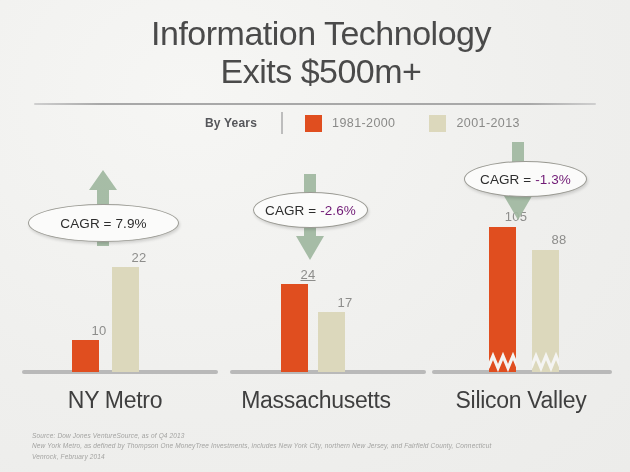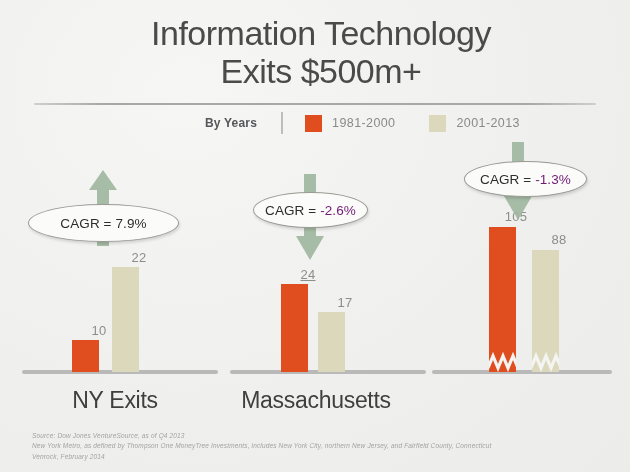--- a/index.html
+++ b/index.html
@@ -182,21 +182,21 @@
   <div class="plot">
 
     <div class="baseline" style="left:22px; width:196px;"></div>
 
     <div class="bar c1" style="left:72px; height:32px;"></div>
     <div class="bar-value" style="left:69px; bottom:134px;">10</div>
 
     <div class="bar c2" style="left:112px; height:105px;"></div>
     <div class="bar-value" style="left:109px; bottom:207px;">22</div>
 
-    <div class="cat-label" style="left:5px;">NY Exits</div>
+    <div class="cat-label" style="left:5px;">NY Metro</div>
 
     <div class="baseline" style="left:230px; width:196px;"></div>
 
     <div class="bar c1" style="left:281px; height:88px;"></div>
     <div class="bar-value" style="left:278px; bottom:190px;text-decoration:underline;">24</div>
 
     <div class="bar c2" style="left:318px; height:60px;"></div>
     <div class="bar-value" style="left:315px; bottom:162px;">17</div>
 
     <div class="cat-label" style="left:206px;">Massachusetts</div>
@@ -208,20 +208,21 @@
       <polyline points="-1,22 4,10 9,22 14,10 19,22 24,10 29,22" fill="none" stroke="#f4f4f2" stroke-width="3.2"></polyline>
     </svg>
     <div class="bar-value" style="left:486px; bottom:248px;">105</div>
 
     <div class="bar c2" style="left:532px; height:122px;"></div>
     <svg class="zigzag" style="left:532px;" viewBox="0 0 27 26" preserveAspectRatio="none">
       <polyline points="-1,22 4,10 9,22 14,10 19,22 24,10 29,22" fill="none" stroke="#f4f4f2" stroke-width="3.2"></polyline>
     </svg>
     <div class="bar-value" style="left:529px; bottom:225px;">88</div>
 
+    <div class="cat-label" style="left:411px;">Silicon Valley</div>
   </div>
 
   <div class="callout">
     <svg class="arrow" style="left:88px; top:168px; width:30px; height:80px;" viewBox="0 0 30 80">
       <polygon points="15,2 29,22 21,22 21,78 9,78 9,22 1,22" fill="#9fb79f" opacity="0.92"></polygon>
     </svg>
     <div class="bubble" style="left:28px; top:204px; width:151px; height:38px;">
       <span class="bubble-text"><span>CAGR = </span><span class="pos">7.9%</span></span>
     </div>
   </div>

